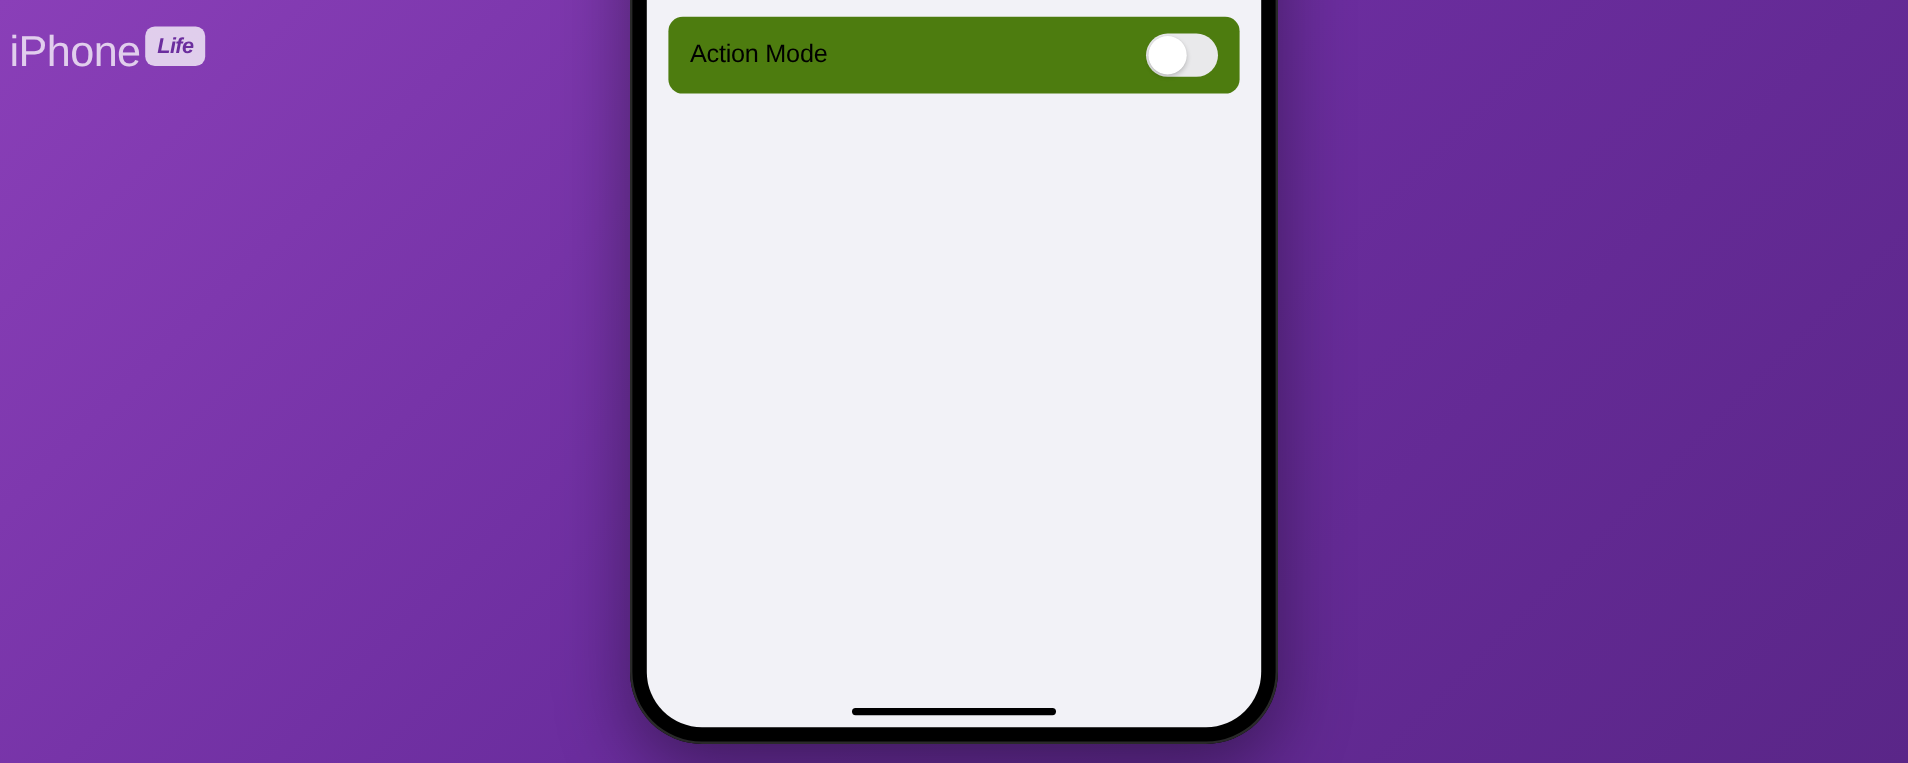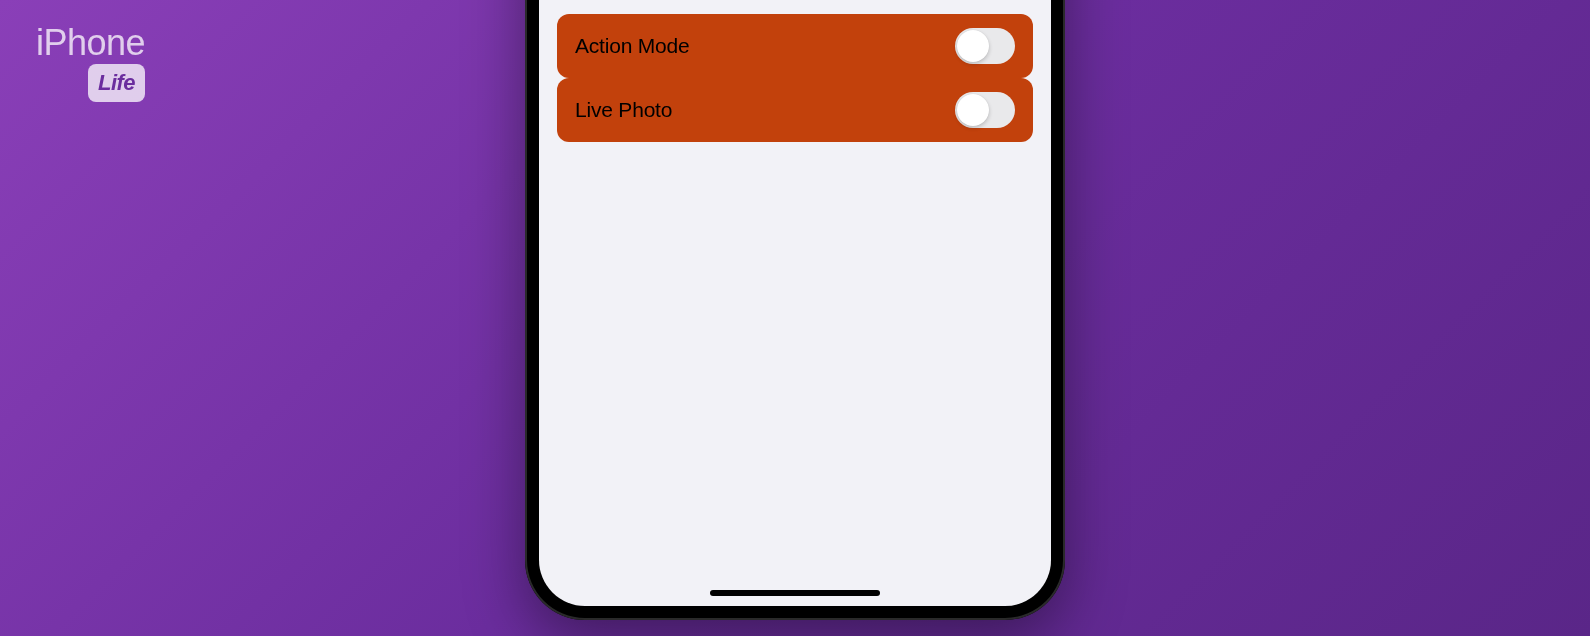--- a/index.html
+++ b/index.html
@@ -7,37 +7,36 @@
     width: 1590px;
     height: 636px;
     background: linear-gradient(135deg, #8a3fb8 0%, #6b2d9e 50%, #5a2688 100%);
     font-family: -apple-system, BlinkMacSystemFont, "Segoe UI", Helvetica, Arial, sans-serif;
     position: relative;
     overflow: hidden;
   }
   .watermark {
     position: absolute;
     top: 22px;
-    left: 36px;
+    left: 8px;
     color: rgba(255,255,255,0.75);
     font-size: 36px;
     font-weight: 400;
     letter-spacing: -0.5px;
     display: flex;
-    align-items: flex-end;
-    flex-direction: column;
+    align-items: flex-start;
   }
   .watermark-badge {
     display: inline-flex;
     align-items: center;
     justify-content: center;
     background: rgba(255,255,255,0.75);
     color: #6b2d9e;
     font-weight: 600;
-    font-size: 22px;
+    font-size: 18px;
     border-radius: 8px;
     padding: 6px 10px;
     margin-left: 4px;
     font-style: italic;
   }
   .phone-frame {
     position: absolute;
     left: 50%;
     top: -200px;
     transform: translateX(-50%);
@@ -53,21 +52,21 @@
     height: 100%;
     background: #f2f2f7;
     border-radius: 46px;
     overflow: hidden;
     position: relative;
   }
   .settings-list {
     padding: 200px 18px 40px 18px;
   }
   .setting-row {
-    background: #c2410c;
+    background: #4d7c0f;
     border-radius: 12px;
     padding: 14px 18px;
     display: flex;
     align-items: center;
     justify-content: space-between;
   }
   .setting-label {
     font-size: 21px;
     color: #000;
     font-weight: 400;
@@ -122,24 +121,18 @@
     <div class="settings-list">
 
       <div class="setting-row">
         <span class="setting-label">Action Mode</span>
         <div class="toggle">
           <div class="toggle-knob"></div>
         </div>
       </div>
 
 
-      <div class="setting-row">
-        <span class="setting-label">Live Photo</span>
-        <div class="toggle">
-          <div class="toggle-knob"></div>
-        </div>
-      </div>
 
 
     </div>
     <div class="home-indicator"></div>
   </div>
 </div>
 
 </body></html>

